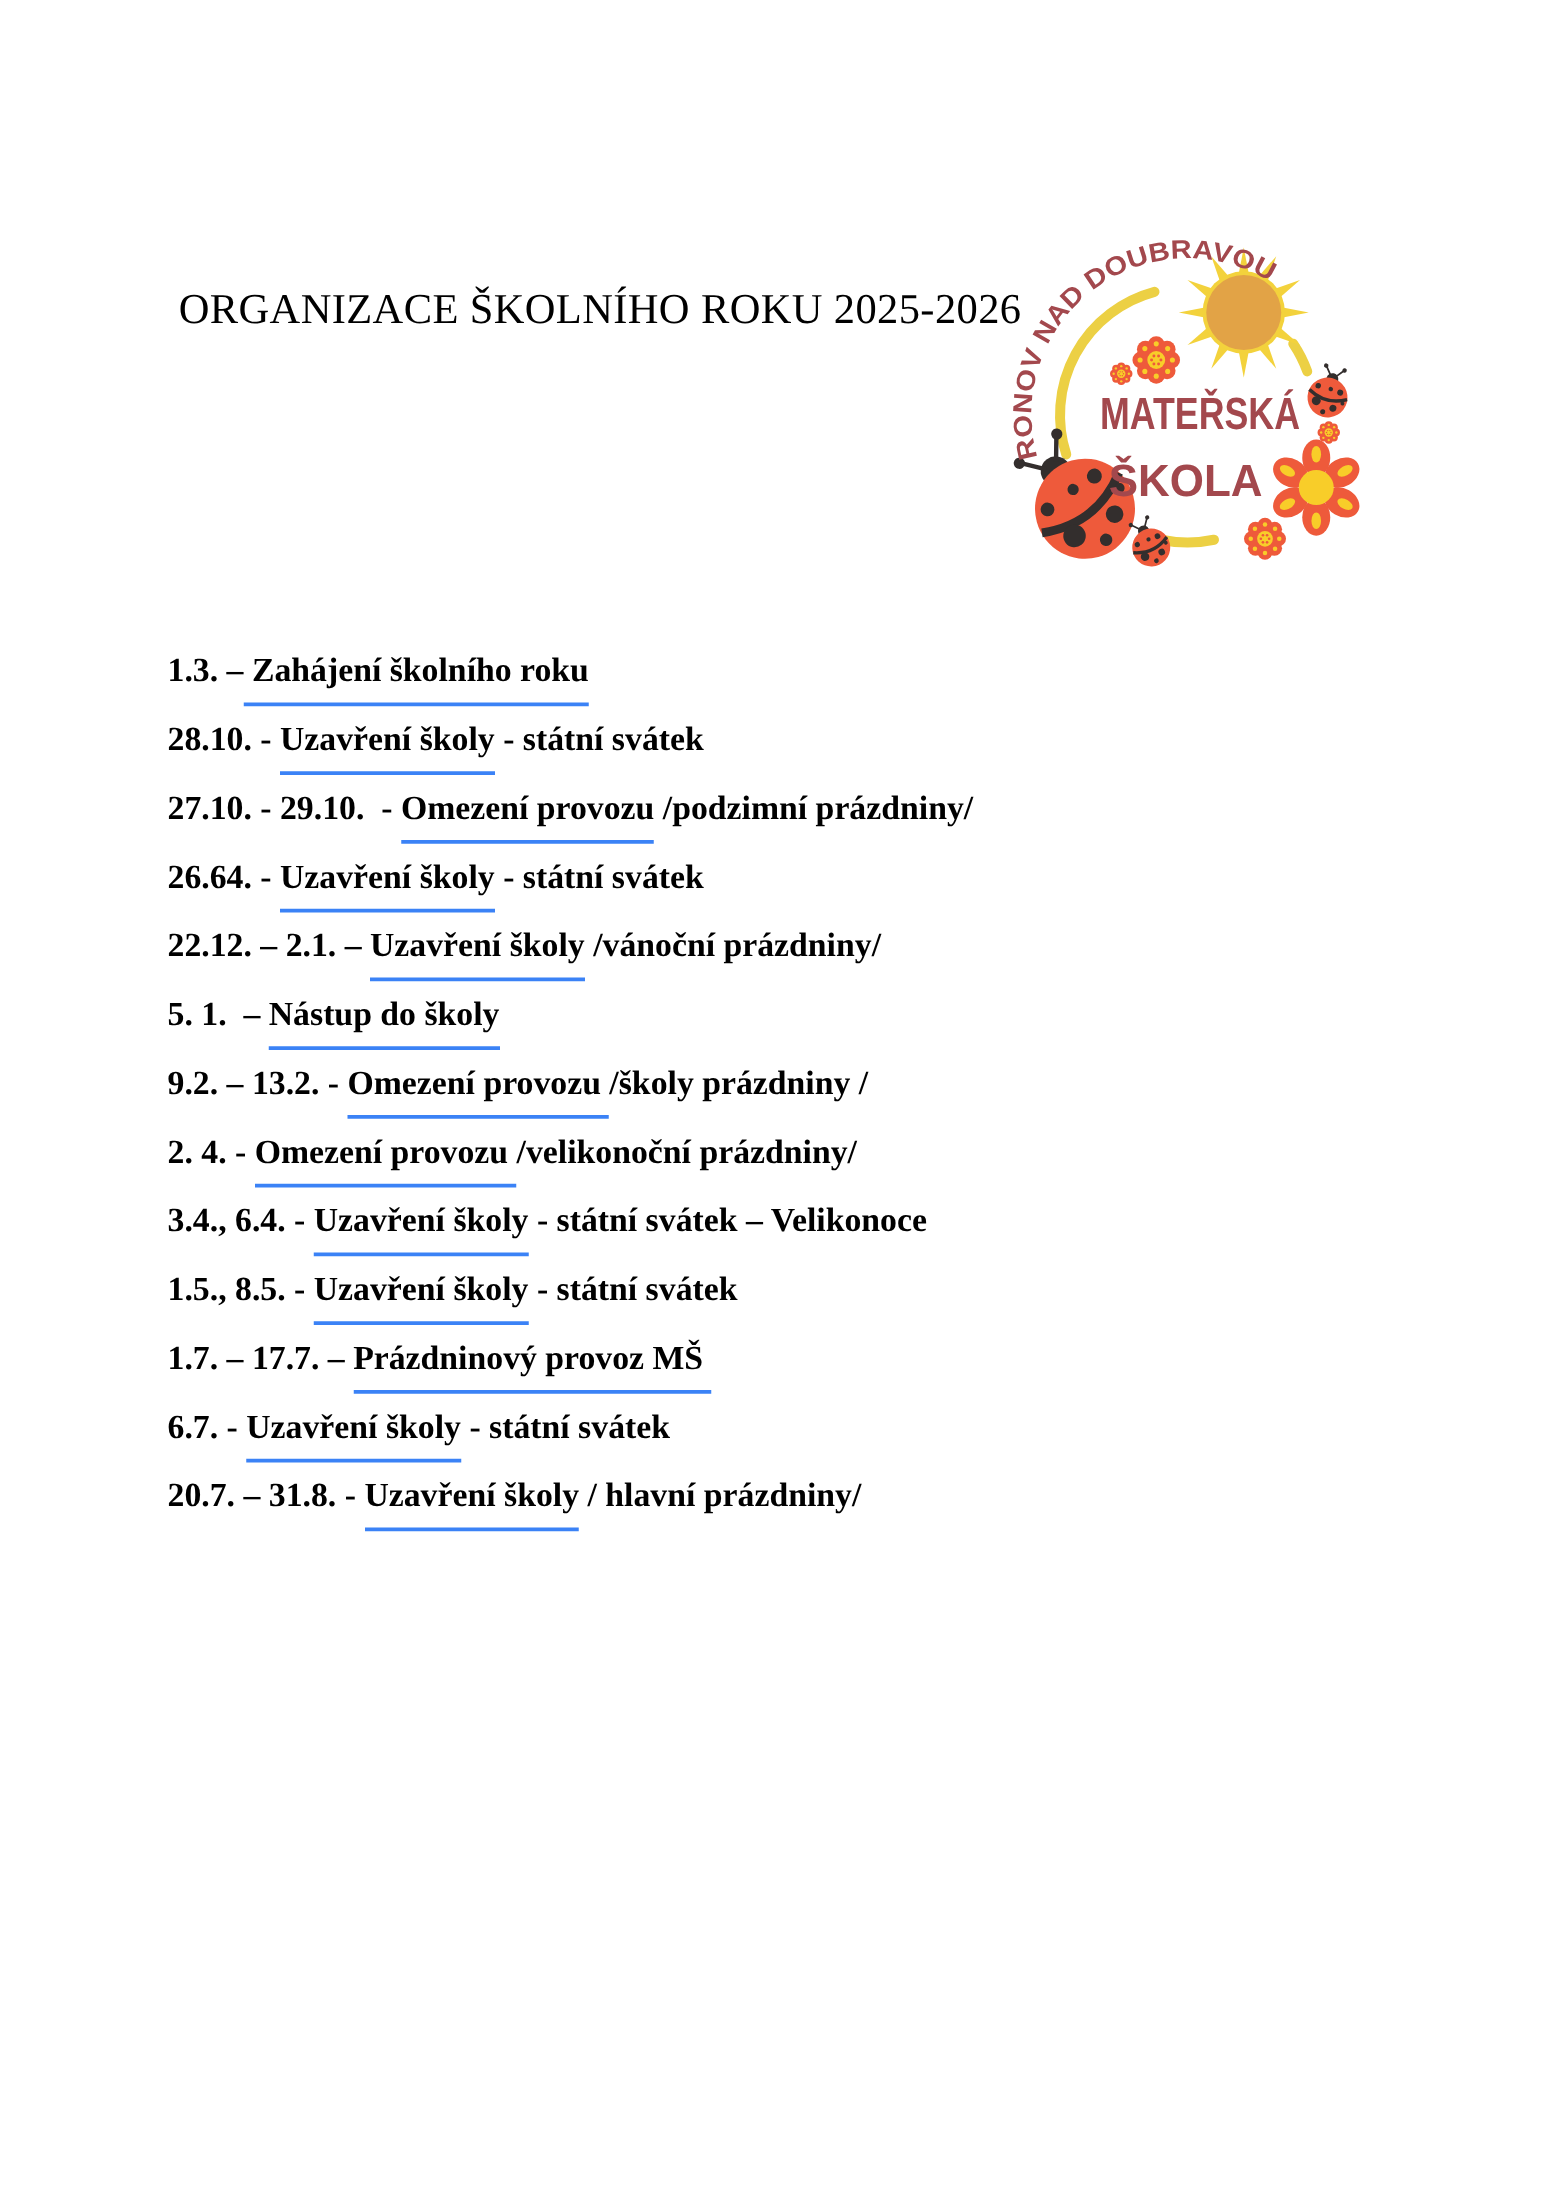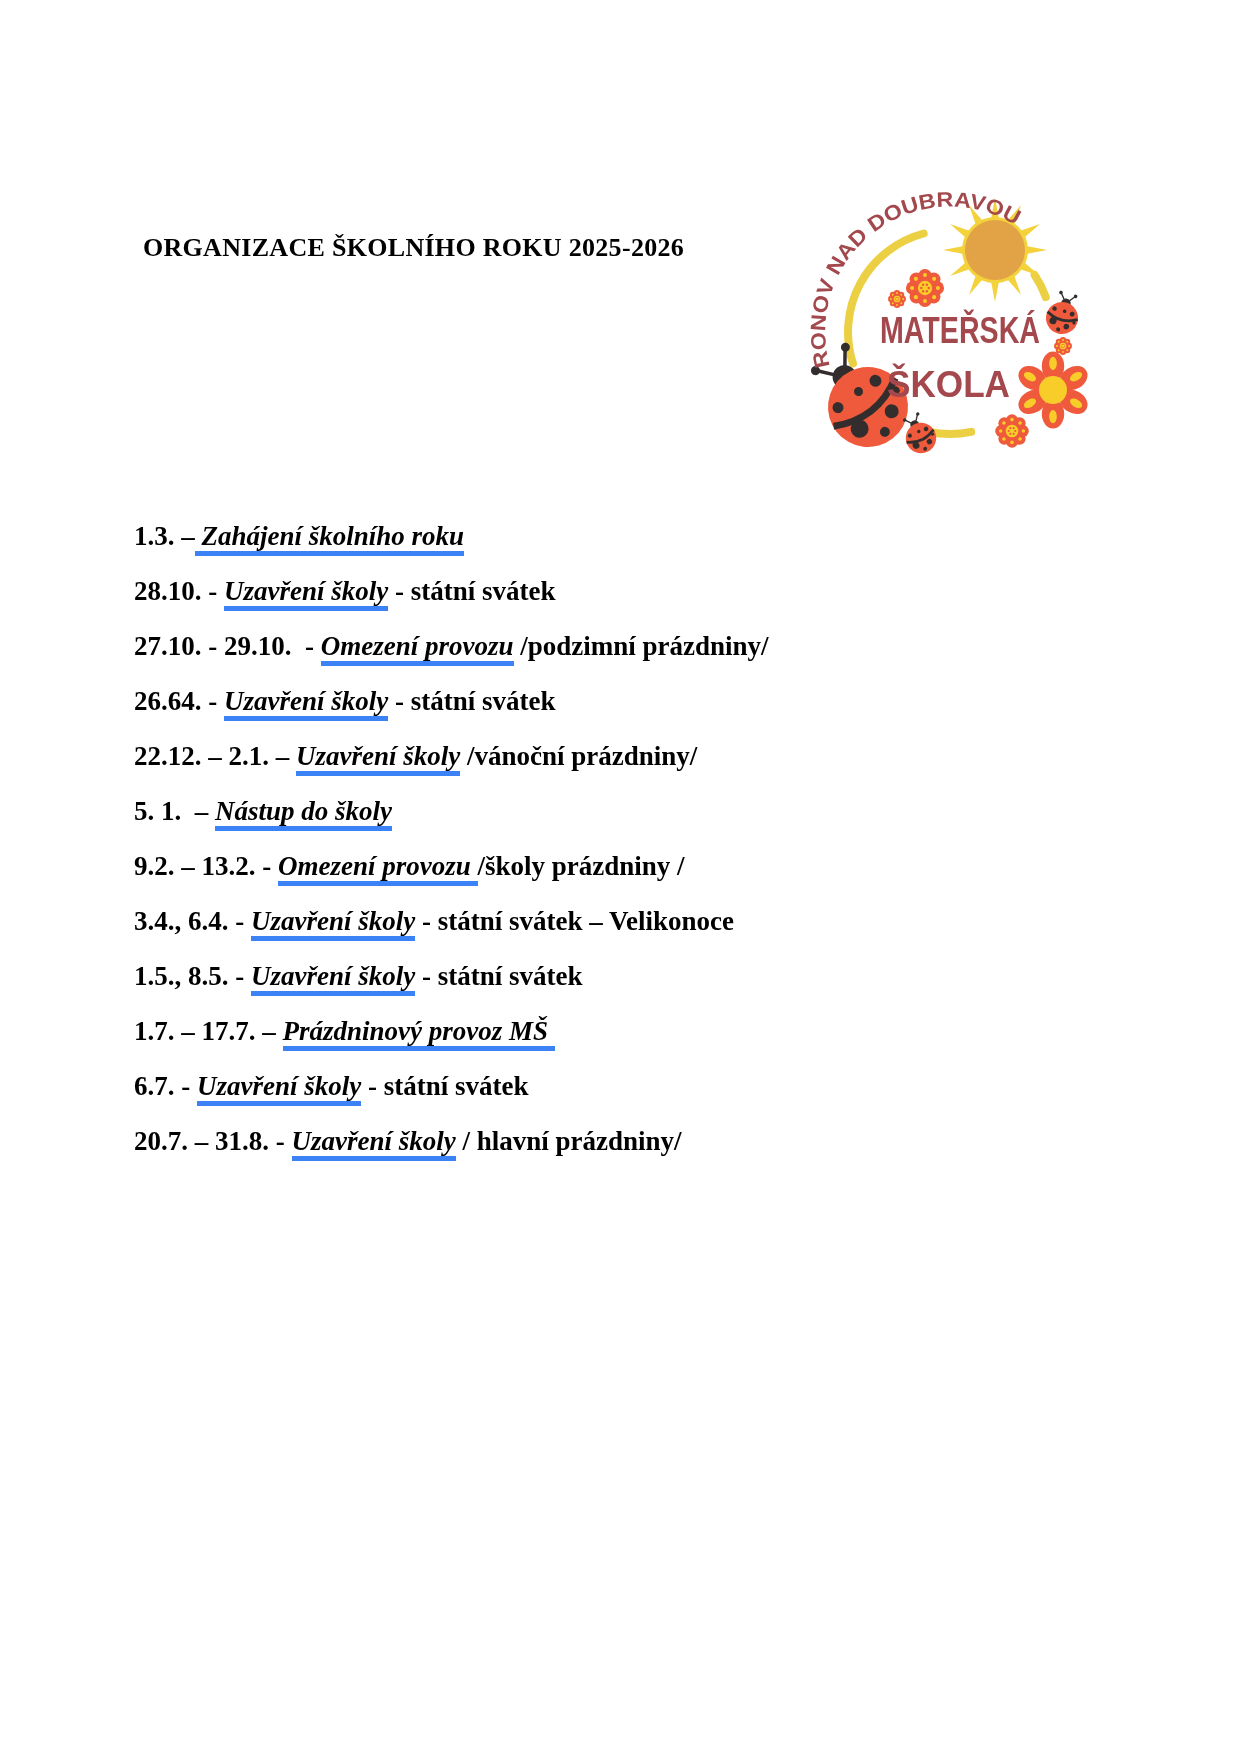--- a/index.html
+++ b/index.html
@@ -7,37 +7,37 @@
     width:1240px; height:1754px;
     background:#ffffff;
     position:relative;
     font-family:"Liberation Serif","DejaVu Serif",serif;
     color:#000;
   }
   .page { position:absolute; inset:0; overflow:hidden; }
 
   .title-line1 {
     position:absolute; left:143px; top:231px;
-    font-size:26px; font-weight:bold; line-height:34px;
+    font-size:34px; font-weight:normal; line-height:34px;
     white-space:pre; letter-spacing:0.3px;
   }
   .title-line2 {
     position:absolute; left:203px; top:282px;
     font-size:30px; font-weight:bold; line-height:34px;
     white-space:pre; letter-spacing:0.3px;
   }
 
   .logo { position:absolute; left:810px; top:190px; width:290px; height:275px; }
 
   .schedule {
     position:absolute; left:134px; top:509px; width:980px;
     font-size:27px; font-weight:bold; line-height:55px;
   }
   .line { white-space:pre-wrap; height:55px; }
-  .u { border-bottom:5px solid #3b82f6; padding-bottom:0;font-style:italic; }
+  .u { border-bottom:3px solid #3b82f6; padding-bottom:11px; }
 </style>
 </head>
 <body>
 
 <div class="page">
 
   <div class="title-line1">ORGANIZACE ŠKOLNÍHO ROKU 2025-2026</div>
 
   <svg class="logo" viewBox="810 190 290 275" xmlns="http://www.w3.org/2000/svg">
     <defs>
@@ -153,20 +153,21 @@
   </svg>
 
   <div class="schedule">
     <div class="line"><span>1.3. –</span><span class="u"> Zahájení školního roku</span><span></span></div>
     <div class="line"><span>28.10. - </span><span class="u">Uzavření školy</span><span> - státní svátek</span></div>
     <div class="line"><span>27.10. - 29.10.  - </span><span class="u">Omezení provozu</span><span> /podzimní prázdniny/</span></div>
     <div class="line"><span>26.64. - </span><span class="u">Uzavření školy</span><span> - státní svátek</span></div>
     <div class="line"><span>22.12. – 2.1. – </span><span class="u">Uzavření školy</span><span> /vánoční prázdniny/</span></div>
     <div class="line"><span>5. 1.  – </span><span class="u">Nástup do školy</span><span></span></div>
     <div class="line"><span>9.2. – 13.2. - </span><span class="u">Omezení provozu </span><span>/školy prázdniny /</span></div>
+    <div class="line"><span>2. 4. - </span><span class="u">Omezení provozu </span><span>/velikonoční prázdniny/</span></div>
     <div class="line"><span>3.4., 6.4. - </span><span class="u">Uzavření školy</span><span> - státní svátek – Velikonoce</span></div>
     <div class="line"><span>1.5., 8.5. - </span><span class="u">Uzavření školy</span><span> - státní svátek</span></div>
     <div class="line"><span>1.7. – 17.7. – </span><span class="u">Prázdninový provoz MŠ </span><span></span></div>
     <div class="line"><span>6.7. - </span><span class="u">Uzavření školy</span><span> - státní svátek</span></div>
     <div class="line"><span>20.7. – 31.8. - </span><span class="u">Uzavření školy</span><span> / hlavní prázdniny/</span></div>
   </div>
 
 </div>
 
 </body></html>

